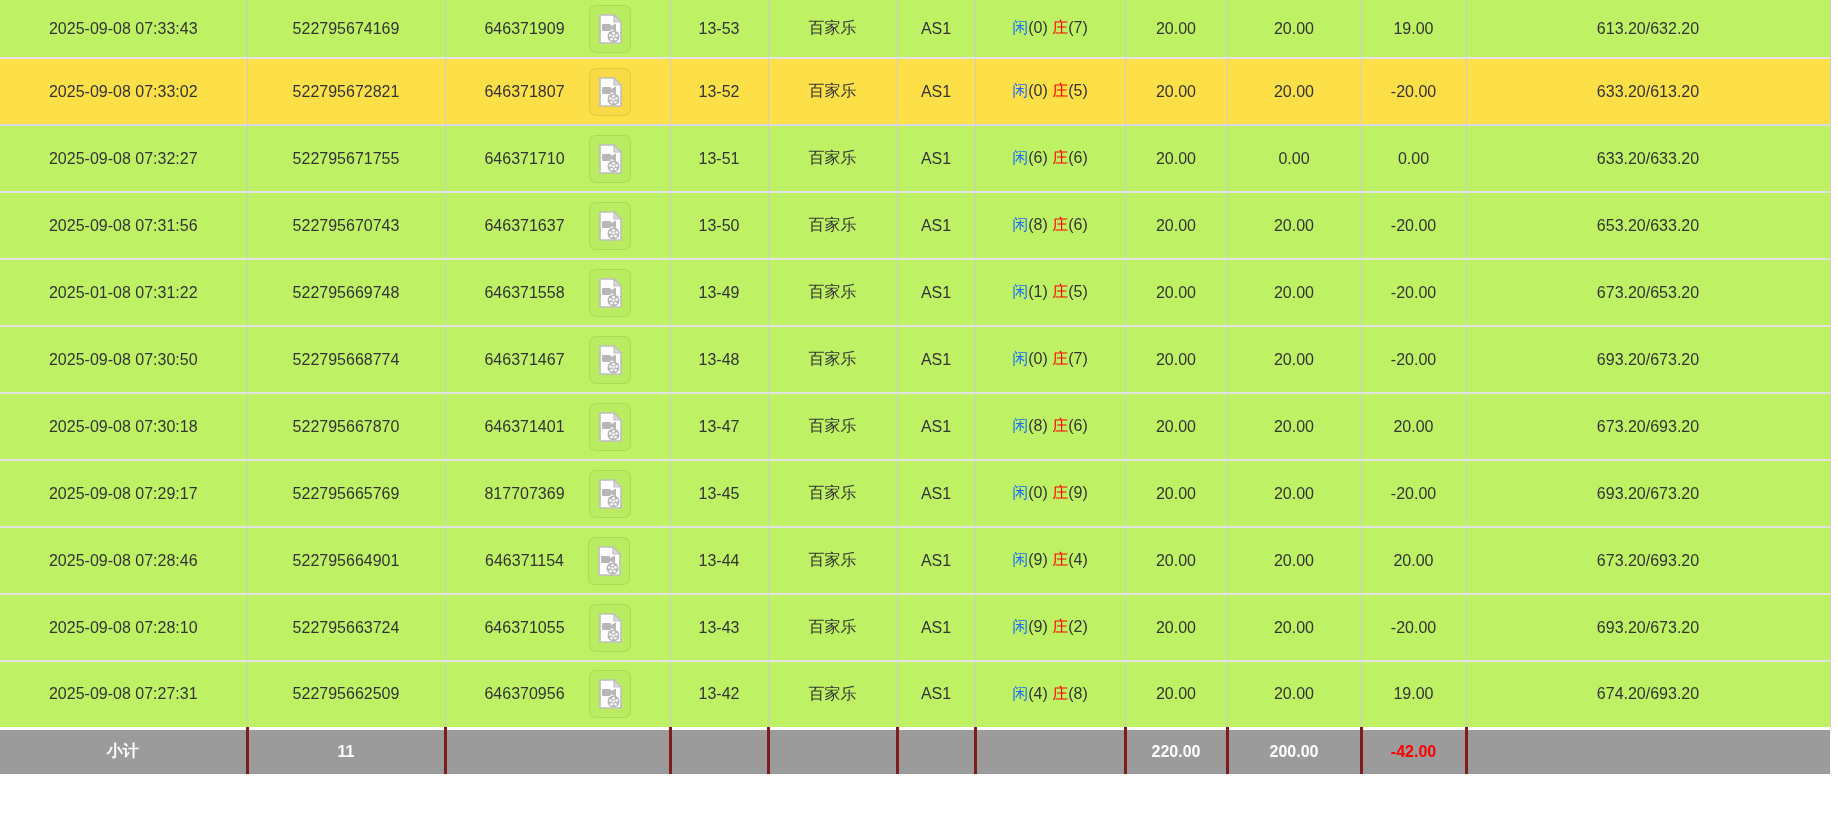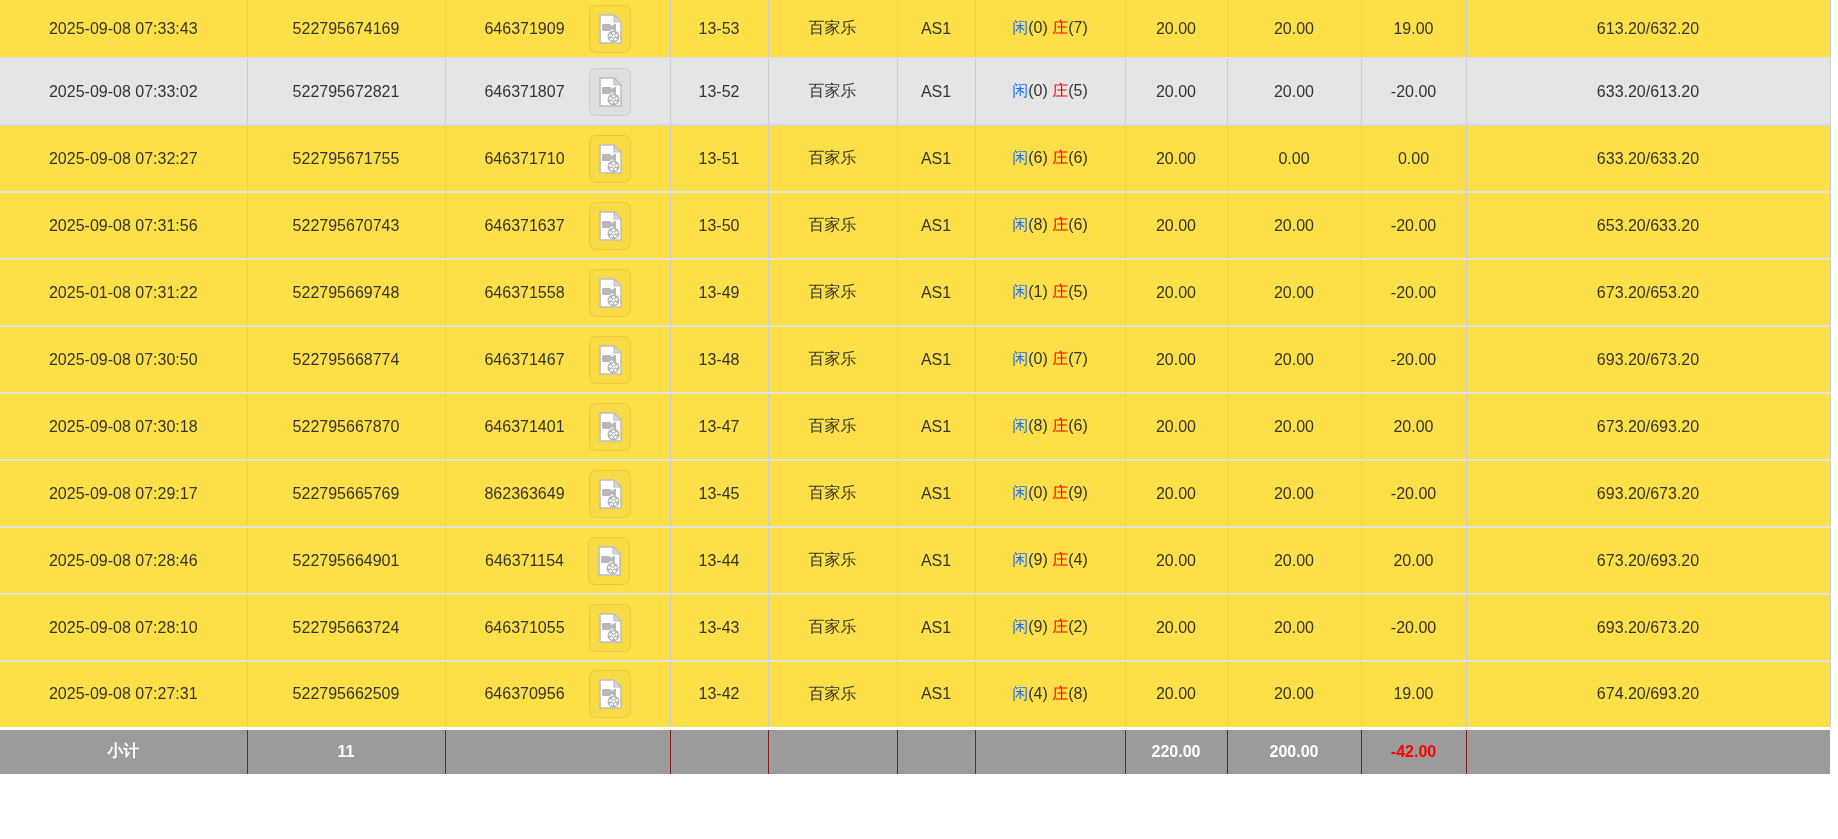--- a/index.html
+++ b/index.html
@@ -6,41 +6,41 @@
   body{font-family:"Liberation Sans","DejaVu Sans",sans-serif;}
   .page{position:relative;width:1838px;height:839px;background:#ffffff;overflow:hidden;}
   table.records{border-collapse:collapse;table-layout:fixed;width:1830px;margin:0;}
   table.records td{
     text-align:center;vertical-align:middle;
     font-size:16px;color:#333333;
     border-right:1px solid #cccccc;
     border-bottom:2px solid #e2e2e2;
     padding:0;white-space:nowrap;overflow:hidden;
   }
-  tr.data-row{height:67px;background:#fde047;}
+  tr.data-row{height:67px;background:#bef264;}
   tr.data-row.first{height:58px;}
-  tr.data-row.highlight{background:#e5e5e5;margin-left:40px;}
+  tr.data-row.highlight{background:#fde047;margin-left:40px;}
   tr.data-row.highlight td{border-bottom-color:#d9d9e6;}
   .blue{color:#1a6cff;}
   .red{color:#ff0000;}
   td.neg{color:#ff0000;}
   td.c-bet{color:#1a6cff;}
   .round-wrap{display:inline-flex;align-items:center;justify-content:center;gap:24px;}
   .video-btn{
     display:inline-flex;align-items:center;justify-content:center;
     width:42px;height:48px;border-radius:7px;
     border:1px solid rgba(0,0,0,0.08);
     background:rgba(0,0,0,0.025);
     cursor:pointer;padding:0;
   }
   .video-btn svg{display:block;}
   tr.summary-row{height:46px;background:#9b9b9b;}
   tr.summary-row td{
     color:#ffffff;font-weight:bold;font-size:16px;
-    border-right:1px solid #7f1d1d;
+    border-right:3px solid #7f1d1d;
     border-bottom:none;
     border-top:3px solid #ffffff;
     background:#9b9b9b;
   }
   tr.summary-row td:last-child{border-right:none;}
   tr.summary-row td.neg{color:#ff0000;}
 </style>
 </head>
 <body>
 
@@ -282,21 +282,21 @@
     <td class="c-bet">20.00</td>
     <td>20.00</td>
     <td class="c-winloss">20.00</td>
     <td>673.20/693.20</td>
   </tr>
         <tr class="data-row">
     <td>2025-09-08 07:29:17</td>
     <td>522795665769</td>
     <td>
       <span class="round-wrap">
-        <span>862363649</span>
+        <span>817707369</span>
         <button class="video-btn">
           <svg width="28" height="32" viewBox="0 0 28 32">
             <path d="M4 2 h14 l7 7 v21 h-21 z" fill="#ffffff" stroke="#bfbfbf" stroke-width="1.6"></path>
             <path d="M18 2 v7 h7 z" fill="#d9d9d9" stroke="#bfbfbf" stroke-width="1.2"></path>
             <rect x="6" y="11" width="9" height="7" rx="1.2" fill="#b7b7b7"></rect>
             <polygon points="15,13 20,10.5 20,18.5 15,16" fill="#b7b7b7"></polygon>
             <circle cx="17.5" cy="23.5" r="6" fill="#b7b7b7"></circle>
             <circle cx="17.5" cy="23.5" r="1.2" fill="#ffffff"></circle>
             <circle cx="17.5" cy="20.2" r="1.3" fill="#ffffff"></circle>
             <circle cx="14.4" cy="22.5" r="1.3" fill="#ffffff"></circle>

